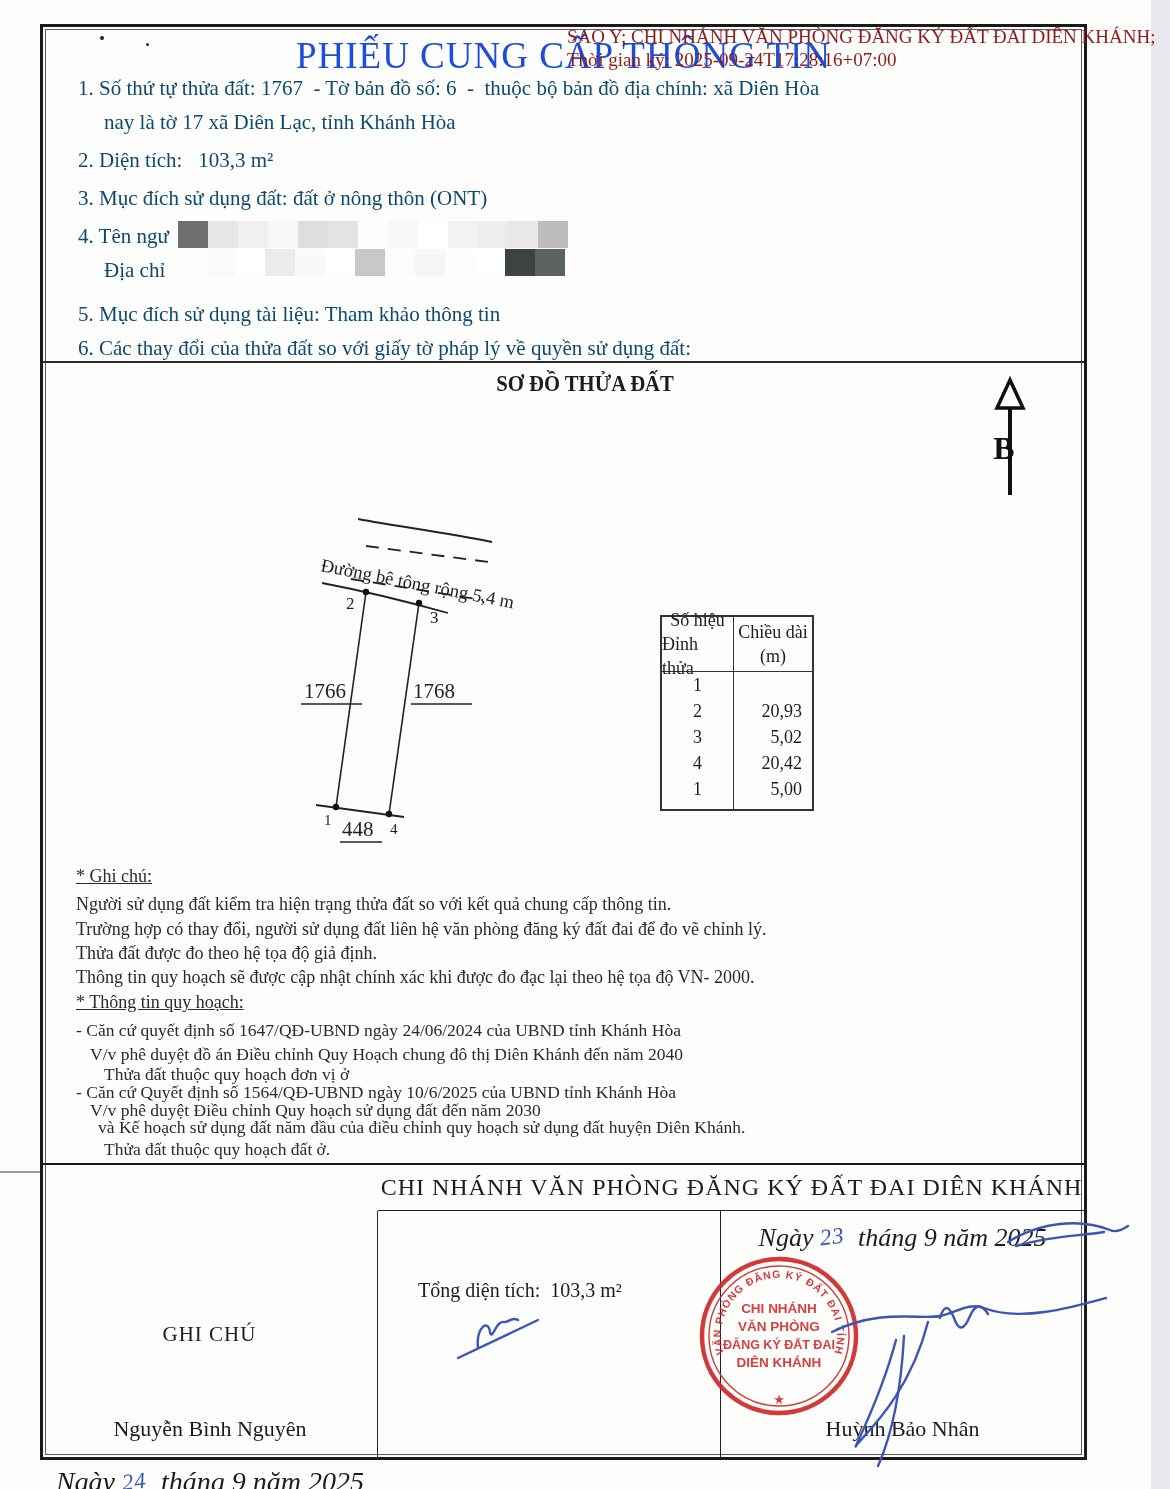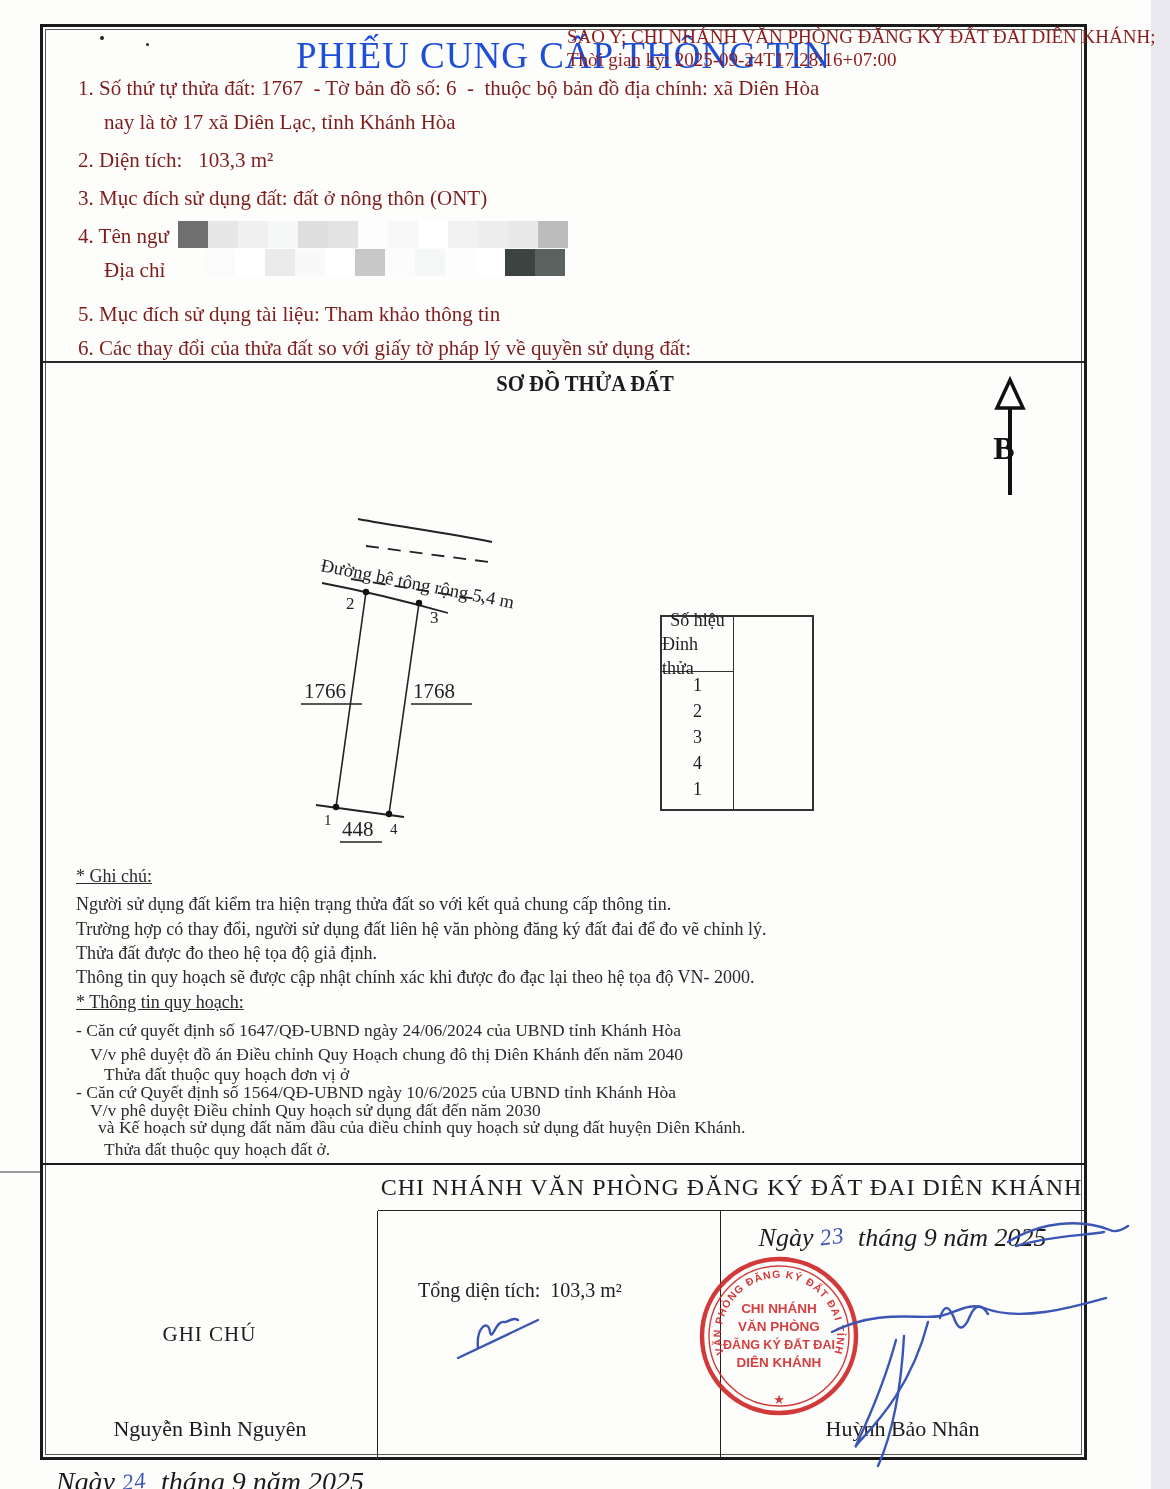--- a/index.html
+++ b/index.html
@@ -13,21 +13,21 @@
   
   .edge-right{left:1151px;top:0;width:19px;height:1489px;background:#e9e9ef;}
   .scan-stub{left:0;top:1171px;width:40px;height:2px;background:#9a9a9a;}
   .dot{background:#222;border-radius:50%;}
   
   .frame{left:40px;top:24px;width:1047px;height:1436px;border:3px solid #1a1a1a;box-sizing:border-box;background:transparent;}
   .frame::before{content:"";position:absolute;inset:2px;border:1px solid #5a5a5a;}
   .doc-title{left:40px;top:34px;width:1047px;text-align:center;font-size:37px;letter-spacing:1px;color:#1d4ed8;}
   .red-overlay{left:567px;top:25px;z-index:3;color:#8e1b1b;font-size:19px;line-height:23px;white-space:nowrap;}
   
-  .item{font-size:21px;color:#7f1d1d;}
+  .item{font-size:21px;color:#0c4a6e;}
   .mosaic{display:flex;}
   .mosaic-block{width:30px;height:27px;}
   
   .divider{left:43px;top:361px;width:1041px;height:0;border-top:2px solid #2a2a2a;}
   .map-heading{left:50%;top:371px;transform:translateX(-50%) scaleX(0.9);font-size:23px;font-weight:bold;white-space:nowrap;}
   
   .vtable{left:660px;top:615px;width:154px;height:196px;border:2px solid #333;box-sizing:border-box;display:grid;grid-template-columns:72px 1fr;font-size:18px;background:transparent;}
   .vt-head{border-bottom:1.5px solid #333;height:54px;display:flex;flex-direction:column;justify-content:center;align-items:center;line-height:24px;}
   .vt-col1{border-right:1.5px solid #333;}
   .vt-cell{height:26px;line-height:26px;}
@@ -152,20 +152,31 @@
     <div class="vt-head">
       <span>Số hiệu</span>
       <span>Đỉnh thửa</span>
     </div>
     <div class="vt-cell vt-num">1</div>
     <div class="vt-cell vt-num">2</div>
     <div class="vt-cell vt-num">3</div>
     <div class="vt-cell vt-num">4</div>
     <div class="vt-cell vt-num">1</div>
   </div>
+  <div>
+    <div class="vt-head">
+      <span>Chiều dài</span>
+      <span>(m)</span>
+    </div>
+    <div class="vt-cell vt-val"></div>
+    <div class="vt-cell vt-val">20,93</div>
+    <div class="vt-cell vt-val">5,02</div>
+    <div class="vt-cell vt-val">20,42</div>
+    <div class="vt-cell vt-val">5,00</div>
+  </div>
 </div>
 
 <div class="line note uline" style="left:76px;top:866px;">* Ghi chú:</div>
 <div class="line note" style="left:76px;top:894px;">Người sử dụng đất kiểm tra hiện trạng thửa đất so với kết quả chung cấp thông tin.</div>
 <div class="line note" style="left:76px;top:919px;">Trường hợp có thay đổi, người sử dụng đất liên hệ văn phòng đăng ký đất đai để đo vẽ chỉnh lý.</div>
 <div class="line note" style="left:76px;top:943px;">Thửa đất được đo theo hệ tọa độ giả định.</div>
 <div class="line note" style="left:76px;top:967px;">Thông tin quy hoạch sẽ được cập nhật chính xác khi được đo đạc lại theo hệ tọa độ VN- 2000.</div>
 <div class="line note uline" style="left:76px;top:992px;">* Thông tin quy hoạch:</div>
 
 <div class="line plan" style="left:76px;top:1020px;">- Căn cứ quyết định số 1647/QĐ-UBND ngày 24/06/2024 của UBND tỉnh Khánh Hòa</div>

